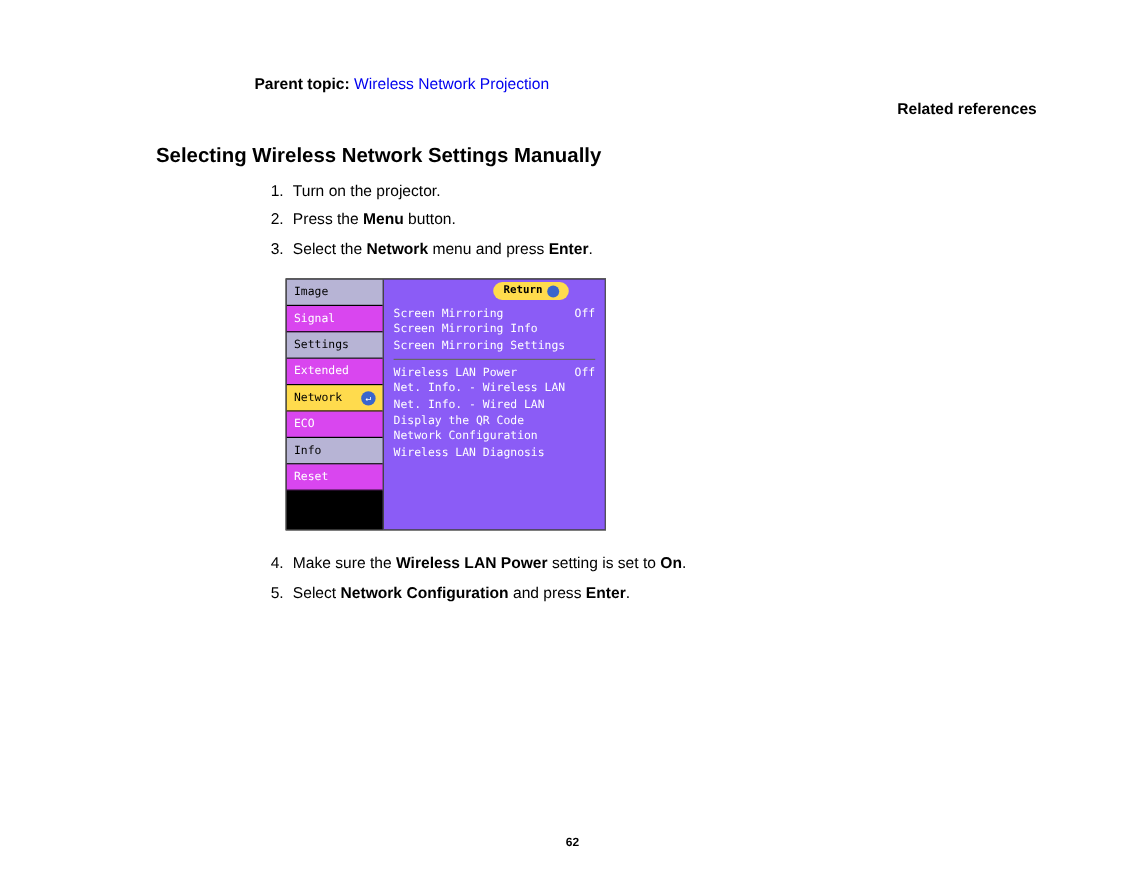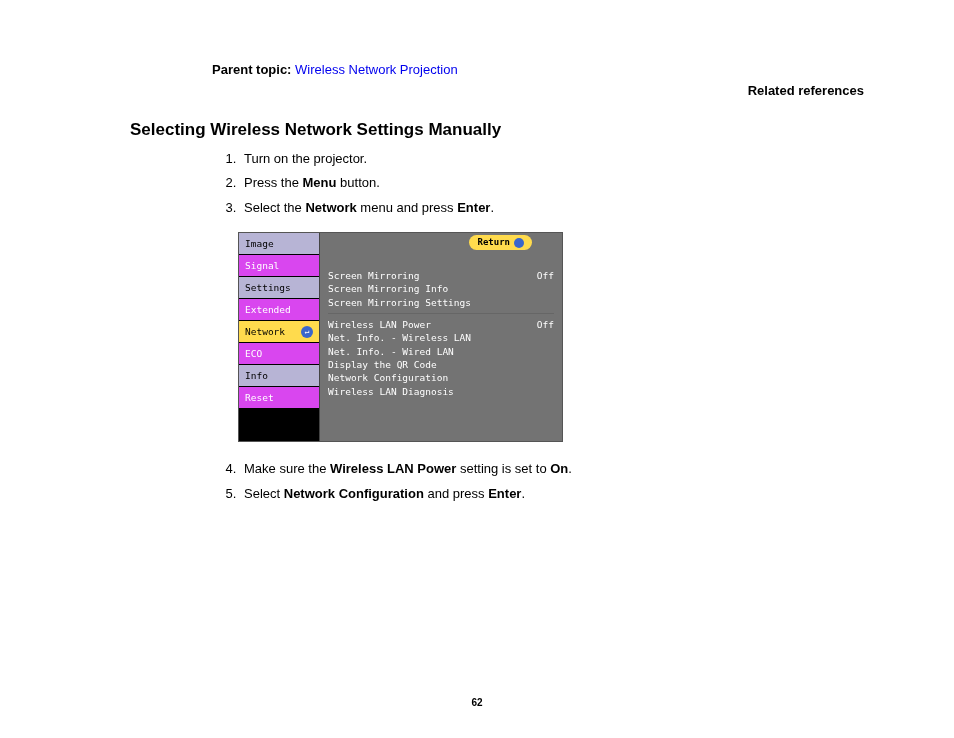--- a/index.html
+++ b/index.html
@@ -23,21 +23,21 @@
     }
     .body-text { margin-left: 82px; line-height: 1.45; }
     .intro { margin-bottom: 10px; }
     ol { list-style: decimal; margin-left: 28px; }
     ol li { margin-bottom: 6px; padding-left: 4px; }
     .bold { font-weight: bold; }
 
     
     .menu-shot {
       margin: 14px 0 18px 26px;
-      width: 325px;
+      width: 267px;
       height: 210px;
       background: #000;
       border: 1px solid #555;
       display: flex;
       font-family: "Lucida Console", Monaco, monospace;
       font-size: 10px;
       position: relative;
     }
     .menu-tabs {
       width: 80px;
@@ -68,21 +68,21 @@
       background: #3a66cc;
       border-radius: 50%;
       font-size: 8px;
       color: #fff;
       display: inline-flex;
       align-items: center;
       justify-content: center;
     }
     .menu-panel {
       flex: 1;
-      background: #737373;
+      background: #8b5cf6;
       border-left: 1px solid #444;
       padding: 6px 8px 8px 8px;
       color: #fff;
       position: relative;
     }
     .return-pill {
       position: absolute;
       top: 2px;
       right: 30px;
       background: #FFDB4D;
@@ -93,21 +93,21 @@
       font-size: 9px;
       display: inline-flex;
       align-items: center;
       gap: 4px;
     }
     .return-pill .enter-icon {
       width: 10px; height: 10px;
       background: #3a66cc;
       border-radius: 50%;
     }
-    .panel-rows { margin-top: 30px; }
+    .panel-rows { margin-top: 16px; }
     .panel-row {
       display: flex;
       justify-content: space-between;
       white-space: nowrap;
       font-size: 9.5px;
       line-height: 1.4;
     }
     .panel-sep {
       border-top: 1px solid #666;
       margin: 4px 0;

